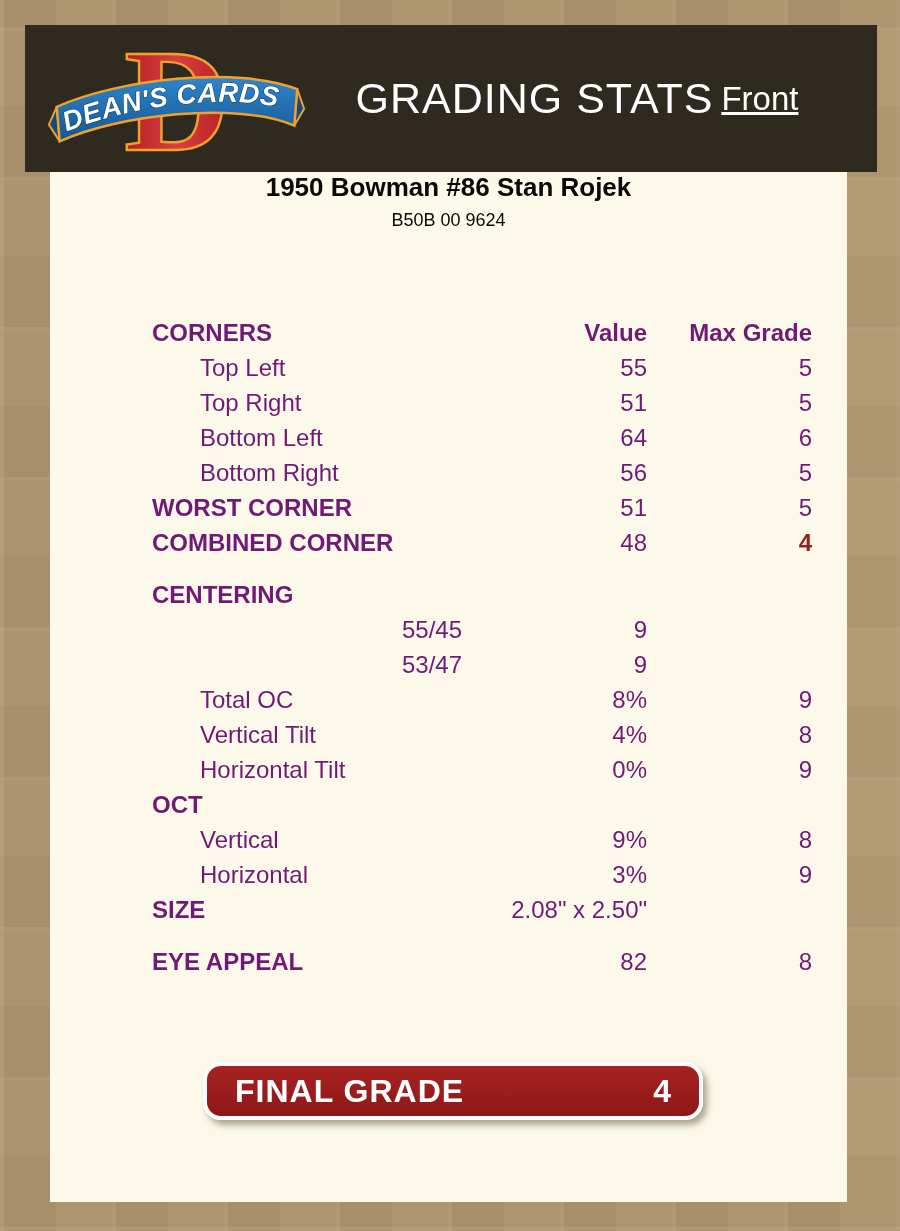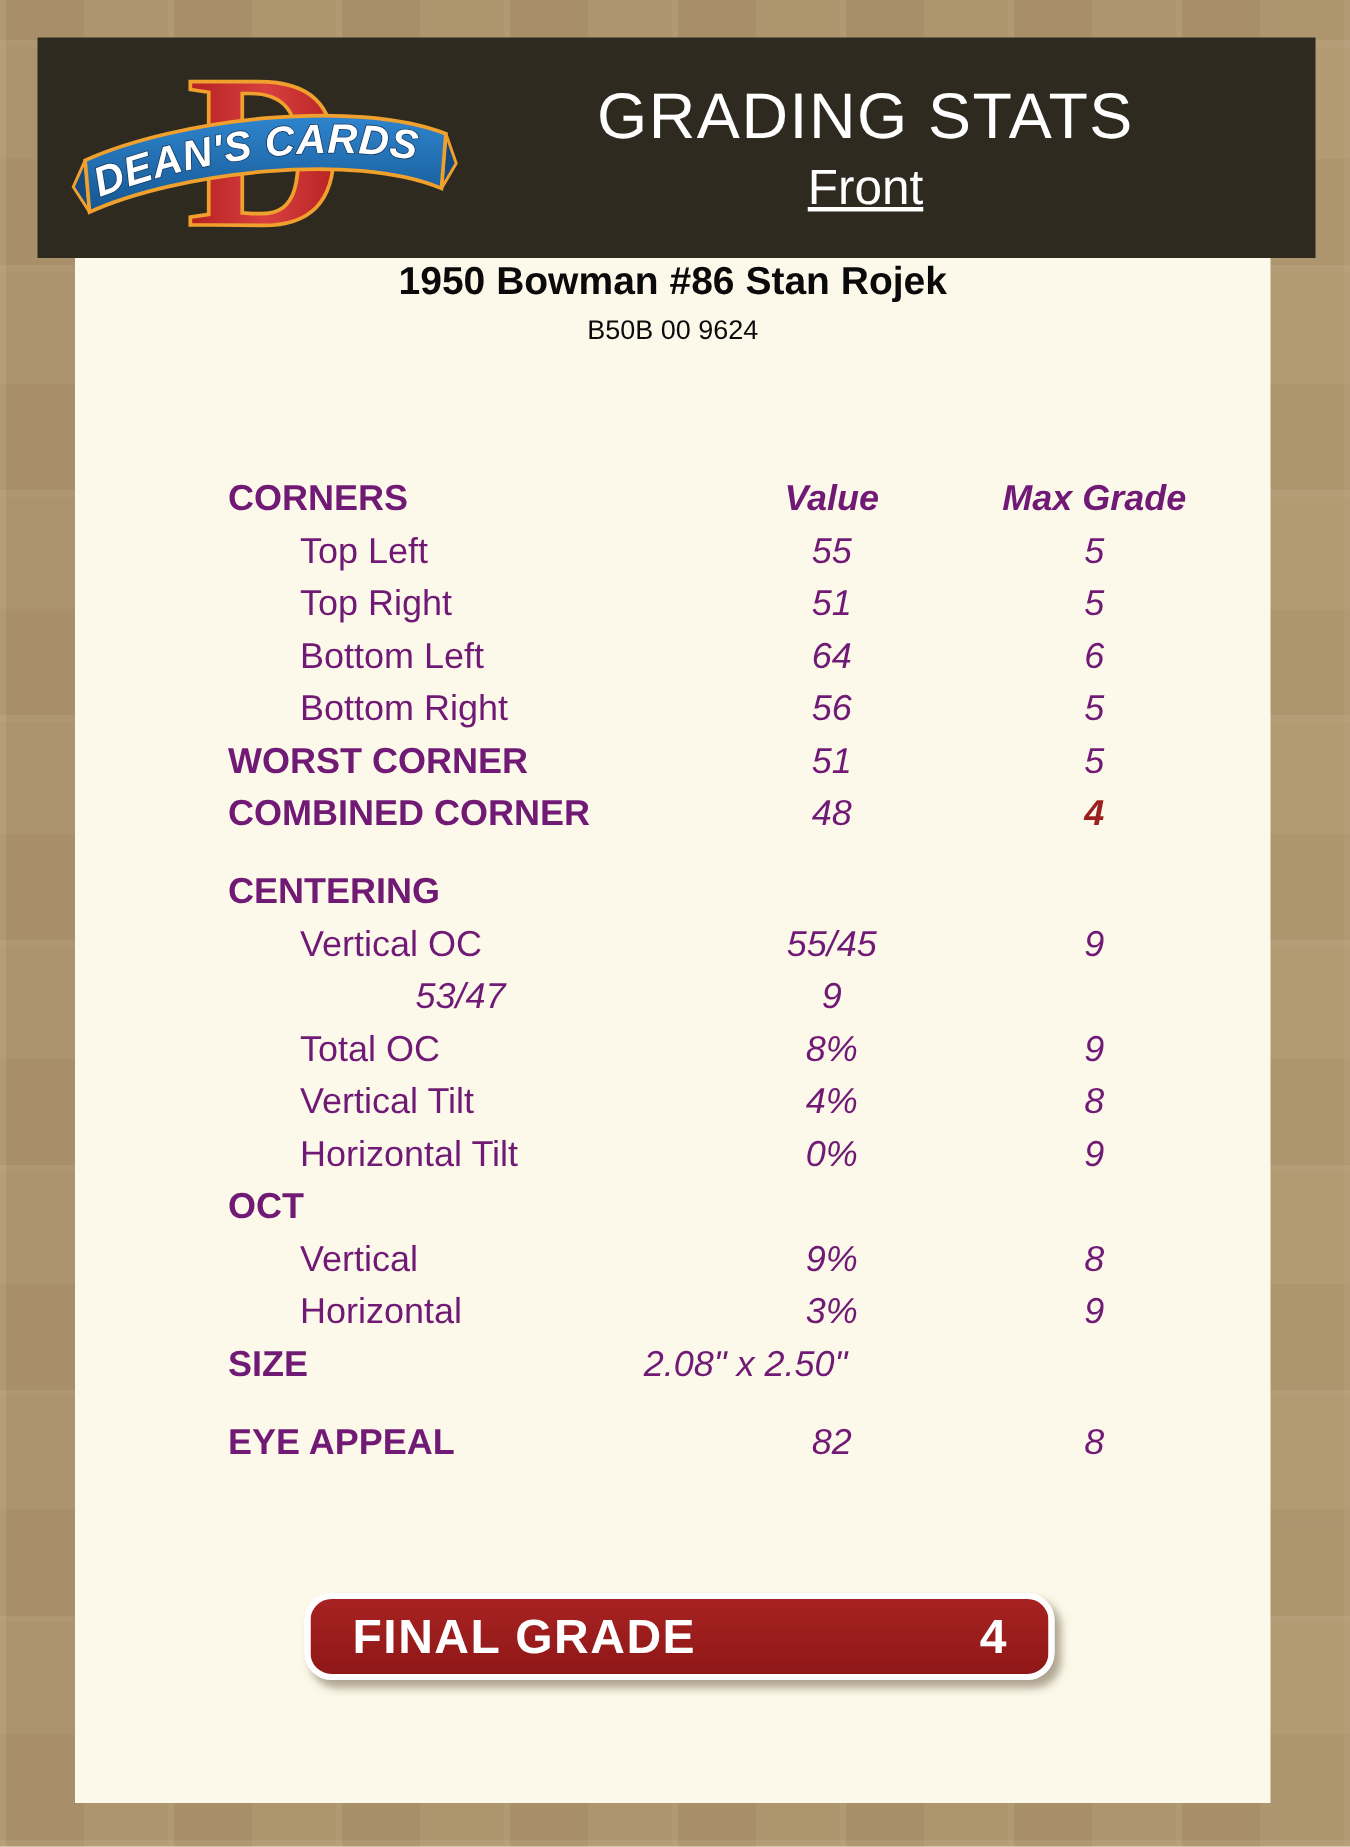--- a/index.html
+++ b/index.html
@@ -16,40 +16,40 @@
   }
 
   
   .header {
     position:absolute; left:25px; top:25px; width:852px; height:147px;
     background:#2f2a1f; display:flex; align-items:center; z-index:2;
   }
   .logo-wrap { width:268px; height:138px; margin-left:18px; flex:none; position:relative; }
   .logo-wrap svg { width:100%; height:100%; display:block; }
   .header-titles {
-    flex:1; display:flex; flex-direction:column; align-items:center;
+    flex:1; display:flex; flex-direction:row; align-items:center;
     justify-content:center; padding-right:34px; gap:8px;
   }
   .header-title   { color:#fff; font-size:43px; letter-spacing:1px; line-height:1; }
   .header-subtitle{ color:#fff; font-size:33px; line-height:1;text-decoration:underline; }
 
   
   .panel {
     position:absolute; left:50px; top:172px; width:797px; height:1030px;
     background:#fdf9ea; z-index:1;
   }
   .card-title { text-align:center; font-size:26px; font-weight:bold; color:#0a0a0a; }
   .card-code  { text-align:center; margin-top:7px;  font-size:18px; color:#0a0a0a; }
 
   
   .stats-table { position:absolute; left:102px; top:143px; width:660px; }
   .trow { display:grid; grid-template-columns:310px 185px 165px; height:35px; align-items:center; }
   .tspacer { height:17px; }
   .cell { font-size:24px; color:#701a75; white-space:nowrap; }
-  .cell.value, .cell.max { text-align:center;font-style:italic; }
+  .cell.value, .cell.max { text-align:right; }
   .cell.label.section { font-weight:bold; }
   .cell.label.indent  { padding-left:48px; }
   .cell.bold { font-weight:bold; }
   .cell.red  { color:#9b1f1f; font-weight:bold; }
   .cell.wide { margin-left:-115px; }
 
   
   .final-grade {
     position:absolute; left:153px; top:890px; width:500px; height:58px;
     background:linear-gradient(#a82222,#8f1717);
@@ -134,21 +134,20 @@
         <div class="cell value">48</div>
         <div class="cell max red">4</div>
       </div>
       <div class="tspacer"></div>
       <div class="trow">
         <div class="cell label section">CENTERING</div>
         <div class="cell value"></div>
         <div class="cell max"></div>
       </div>
       <div class="trow">
-        <div class="cell label indent">Vertical OC</div>
         <div class="cell value">55/45</div>
         <div class="cell max">9</div>
       </div>
       <div class="trow">
         <div class="cell value">53/47</div>
         <div class="cell max">9</div>
       </div>
       <div class="trow">
         <div class="cell label indent">Total OC</div>
         <div class="cell value">8%</div>

